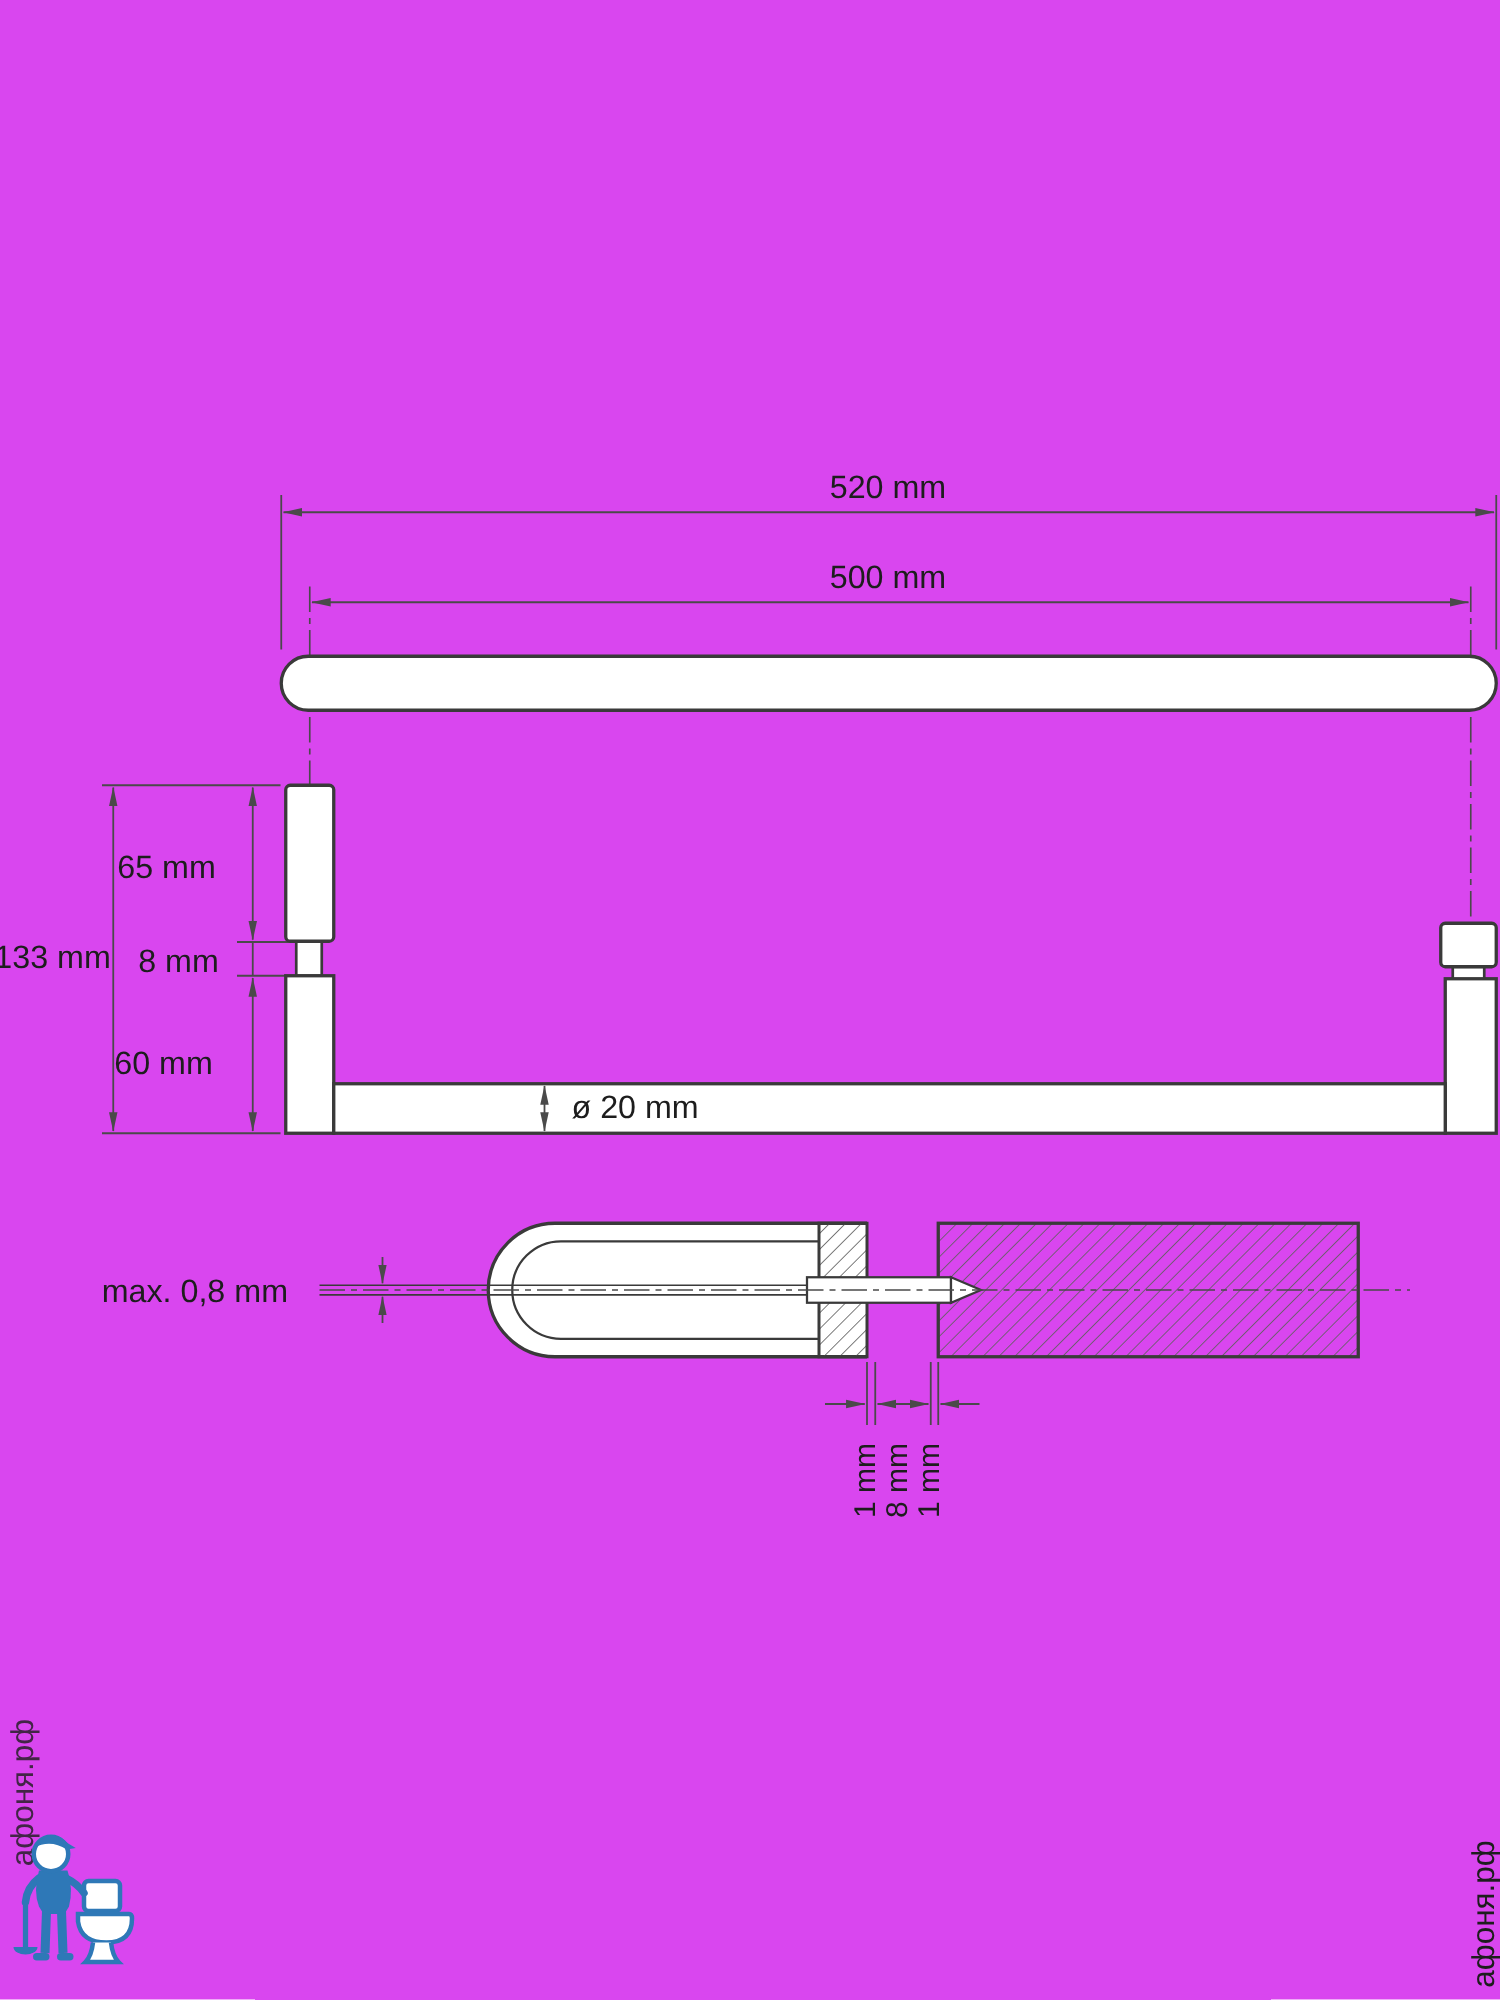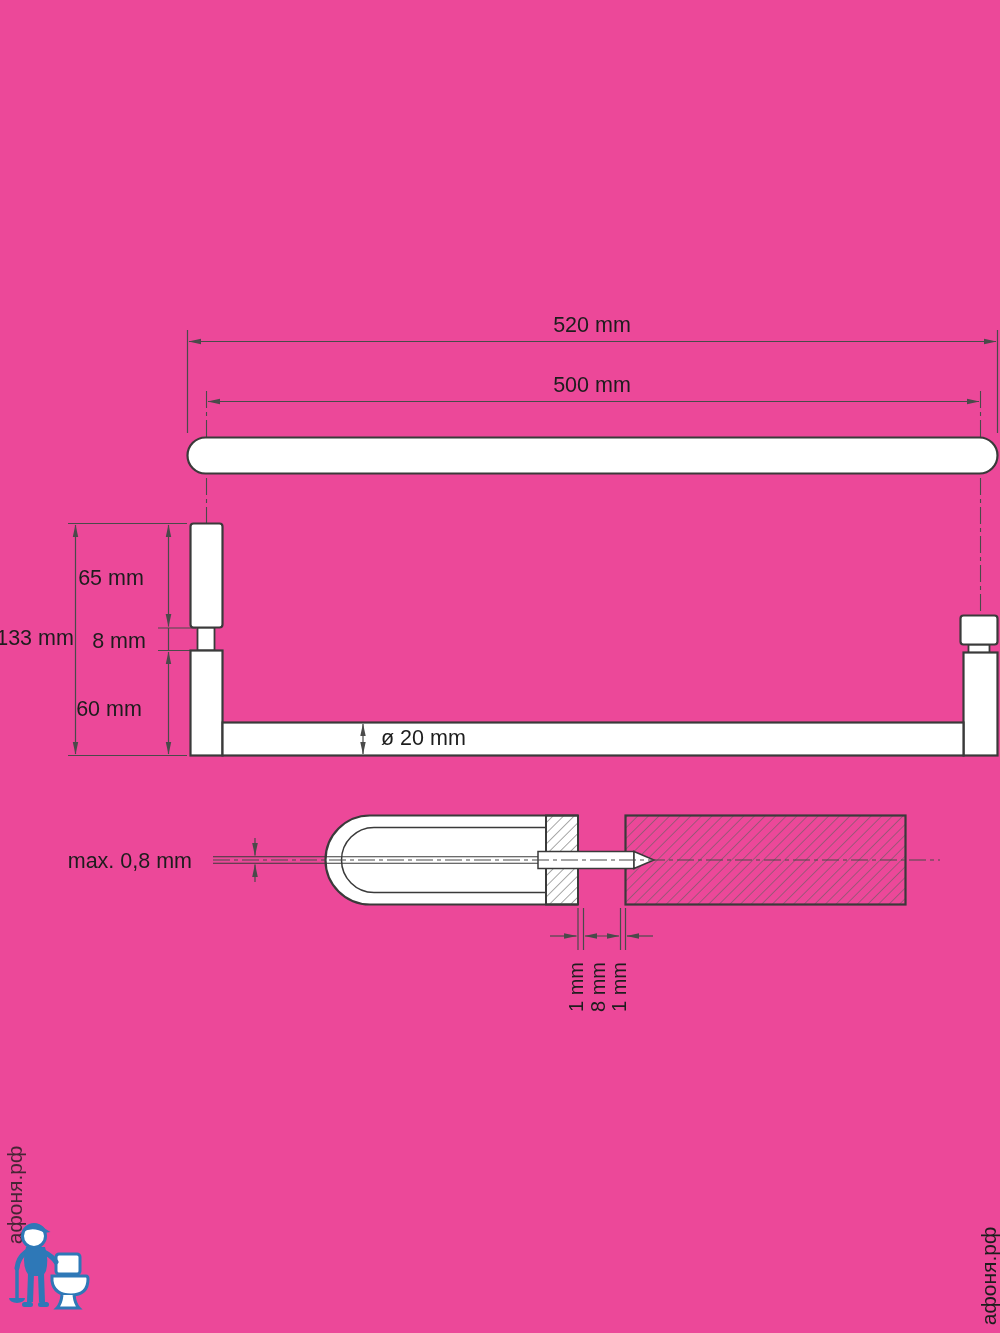--- a/index.html
+++ b/index.html
@@ -5,21 +5,21 @@
   html, body {
     margin: 0;
     padding: 0;
     background: #ffffff;
     font-family: "Liberation Sans", sans-serif;
   }
   .canvas {
     position: relative;
     width: 1000px;
     height: 1333px;
-    background: #ec4899;
+    background: #d946ef;
     overflow: hidden;
   }
   svg text {
     font-family: "Liberation Sans", sans-serif;
     fill: #1d1d1d;
     stroke: none;
   }
   .dim-label { font-size: 21.5px; }
   .dim-label-small { font-size: 20px; }
   .watermark { font-size: 21px; }

